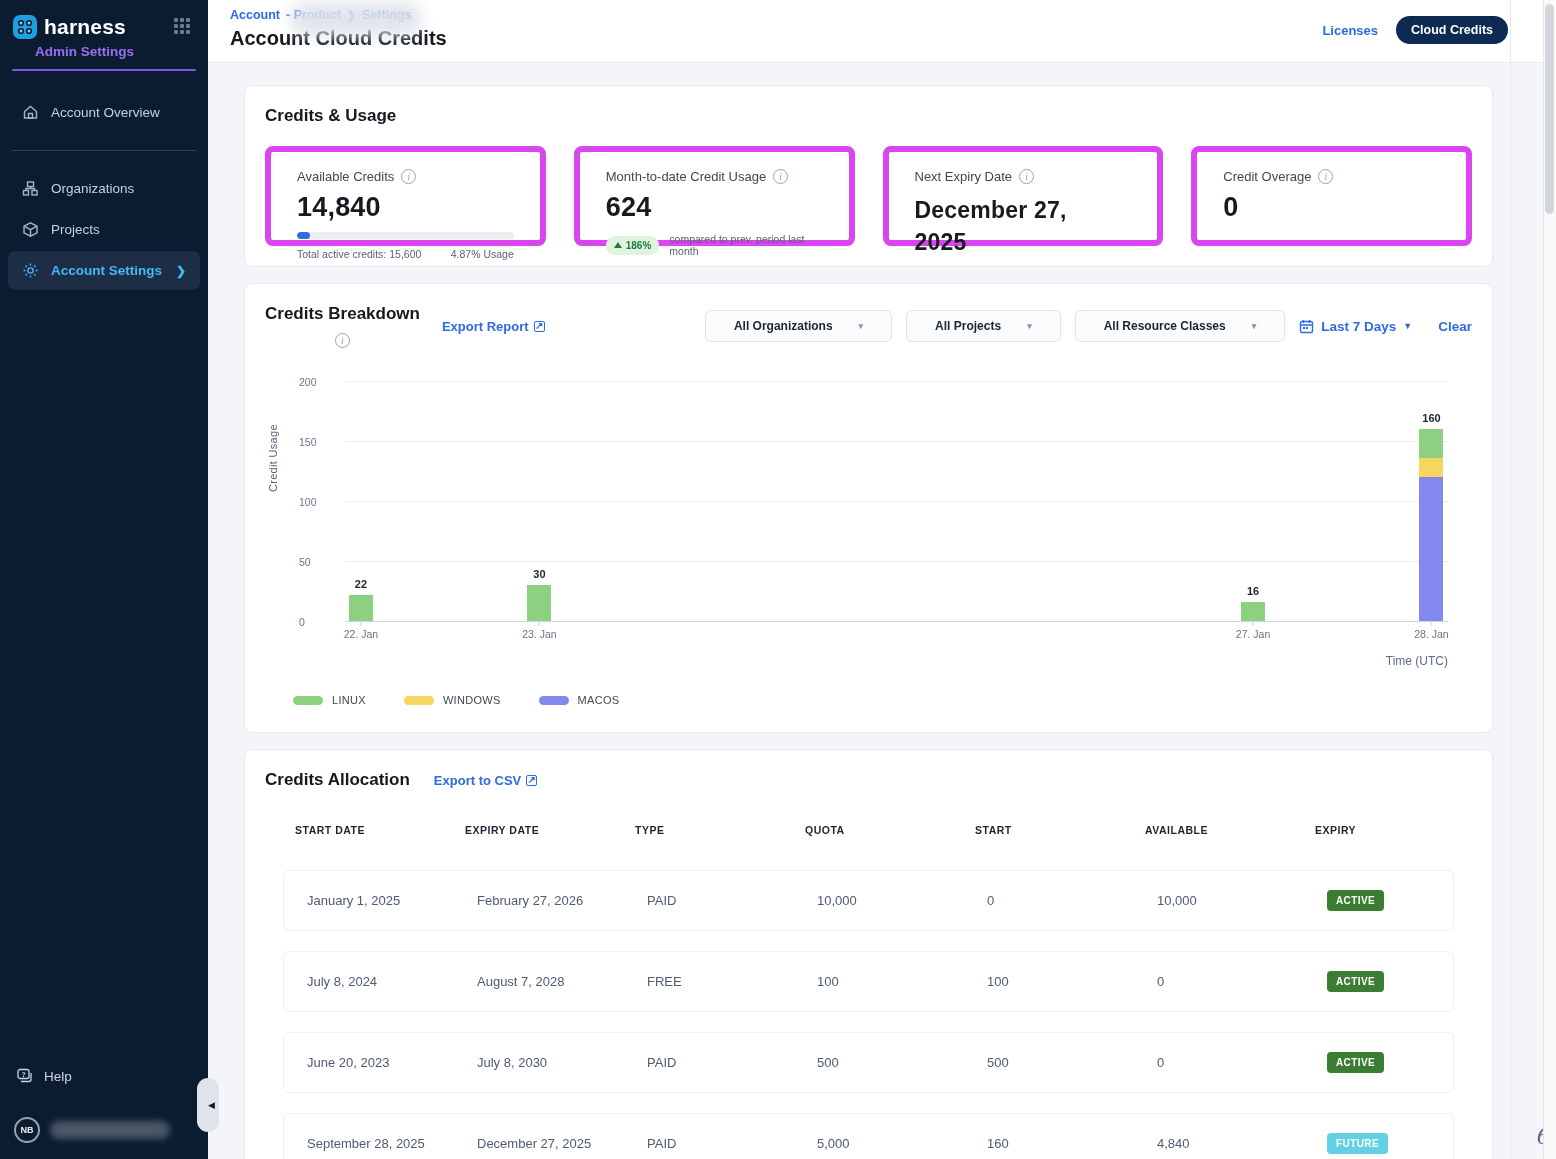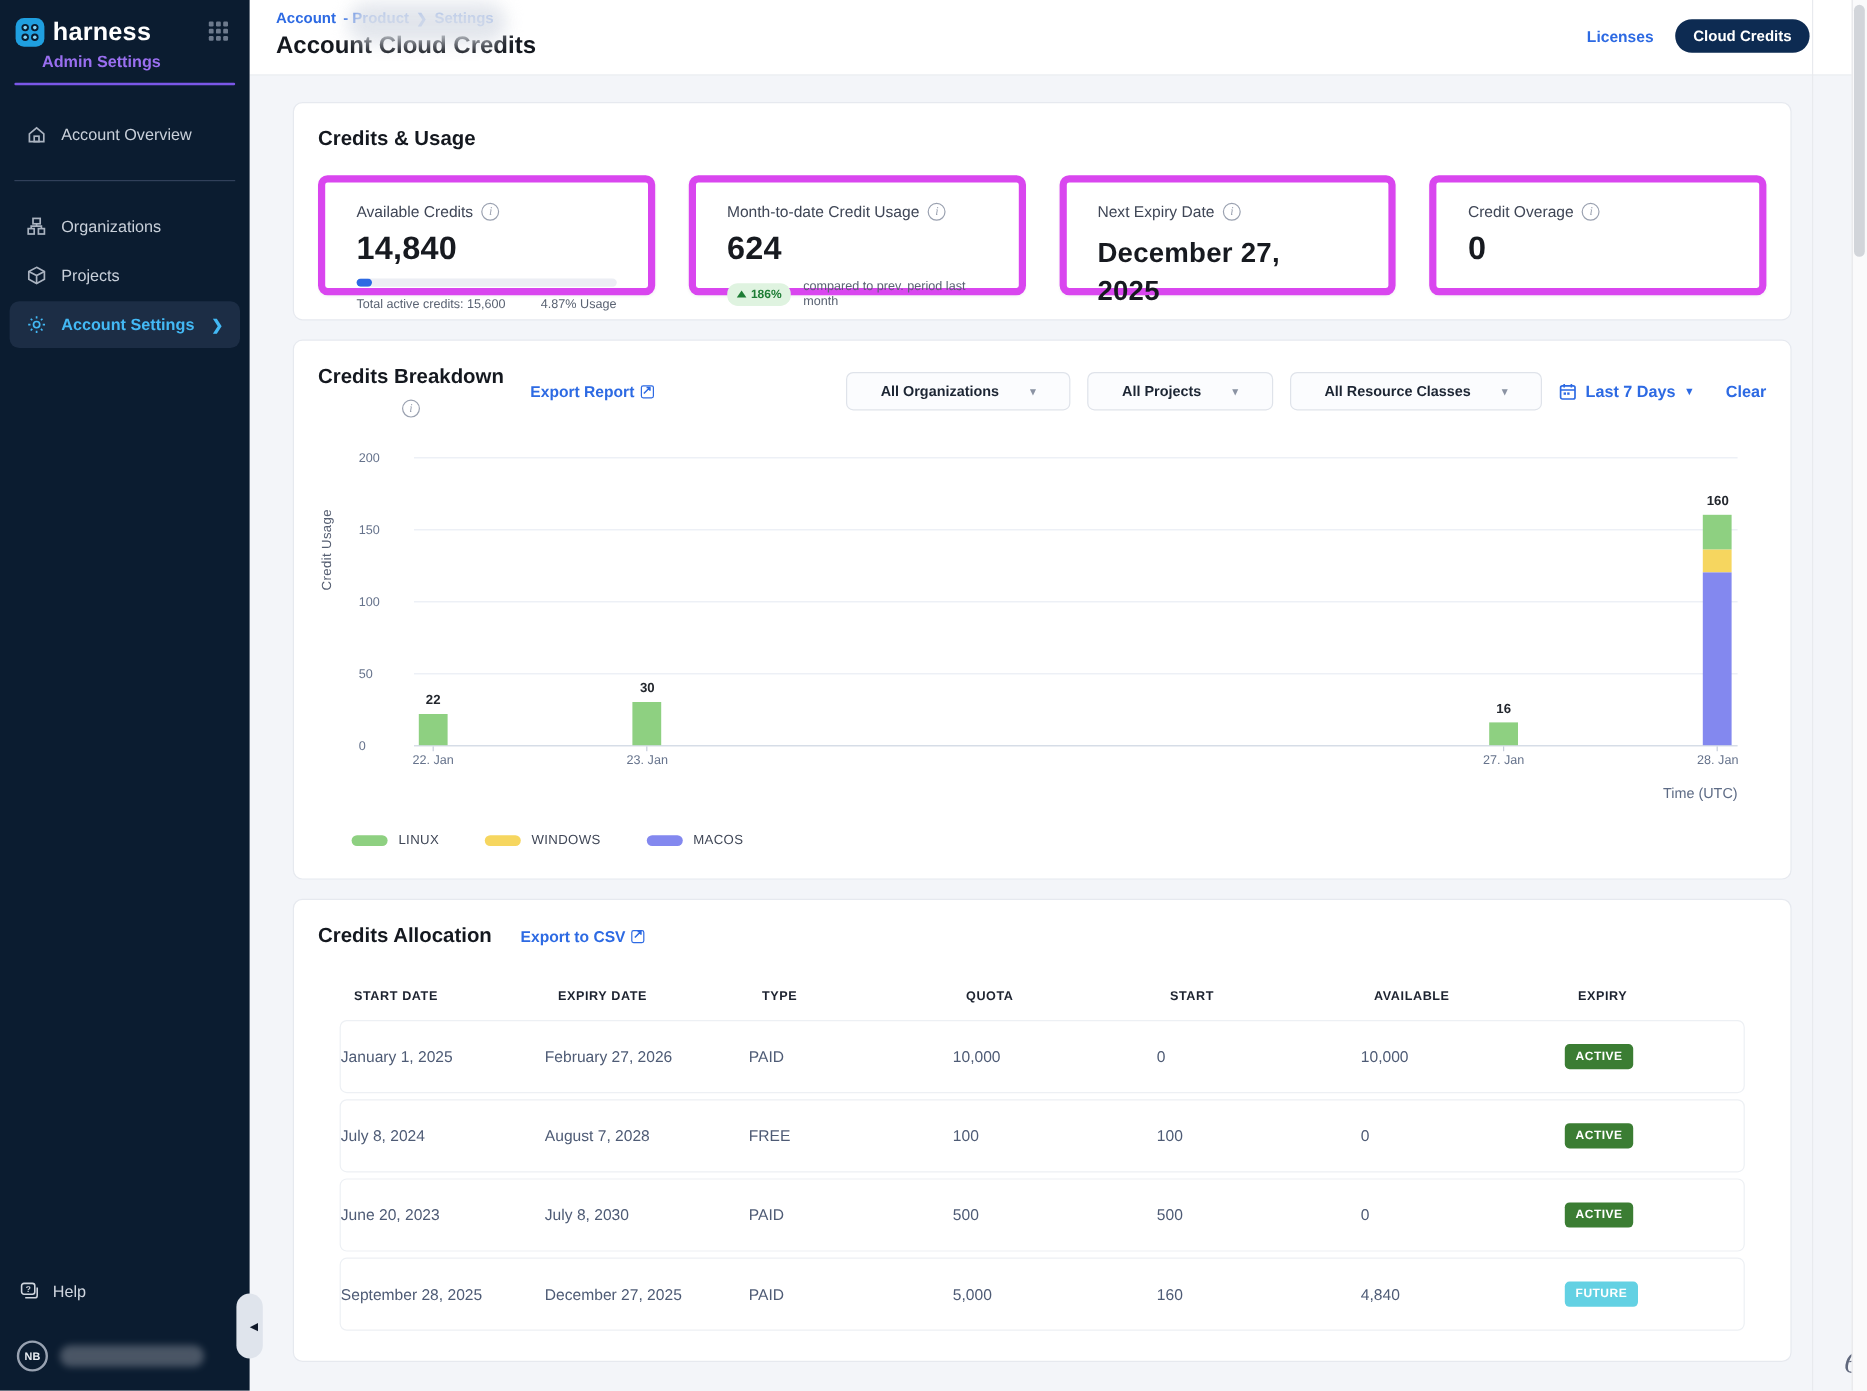--- a/index.html
+++ b/index.html
@@ -85,21 +85,21 @@
   .legend { display:flex; gap:38px; margin:26px 0 6px 28px; align-items:center; }
   .legend-item { display:flex; align-items:center; gap:9px; font-size:11px; color:#3f4656; letter-spacing:.3px; cursor:pointer; }
   .legend-pill { width:30px; height:9px; border-radius:5px; }
 
   
   .alloc-head { display:flex; align-items:center; gap:22px; }
   .table { margin:26px 18px 0 18px; }
   .t-row { display:grid; grid-template-columns:170px 170px 170px 170px 170px 170px 1fr; align-items:center; }
   .t-head { padding:8px 12px 14px 12px; }
   .t-head .t-cell { font-size:10.5px; font-weight:bold; letter-spacing:.5px; color:#1d2330; }
-  .t-body-row { background:#fff; border:1px solid #edf0f4; border-radius:6px; margin-bottom:5px; padding:19px 0; }
+  .t-body-row { background:#fff; border:1px solid #edf0f4; border-radius:6px; margin-bottom:5px; padding:19px 23px;margin-top:20px; }
   .t-cell { font-size:13px; color:#4e5b75; }
   .status-badge { display:inline-block; color:#fff; font-size:10px; font-weight:bold; letter-spacing:.4px; padding:5px 9px; border-radius:4px; }
 
   
   .scroll-gutter { position:absolute; right:0; top:0; width:13px; height:1159px; background:#fafafb; border-left:1px solid #e6e6e9; z-index:4; }
   .scroll-thumb { position:absolute; right:2px; top:4px; width:9px; height:210px; background:#d2d5da; border-radius:5px; }
   .content-edge { position:absolute; right:45px; top:0; width:1px; height:1159px; background:#e8eaee; }
 
   .pen-mark { position:absolute; right:6px; bottom:8px; font-family:"Liberation Serif", serif; font-style:italic; font-size:26px; color:#5f677c; transform:rotate(8deg); }
 </style>

